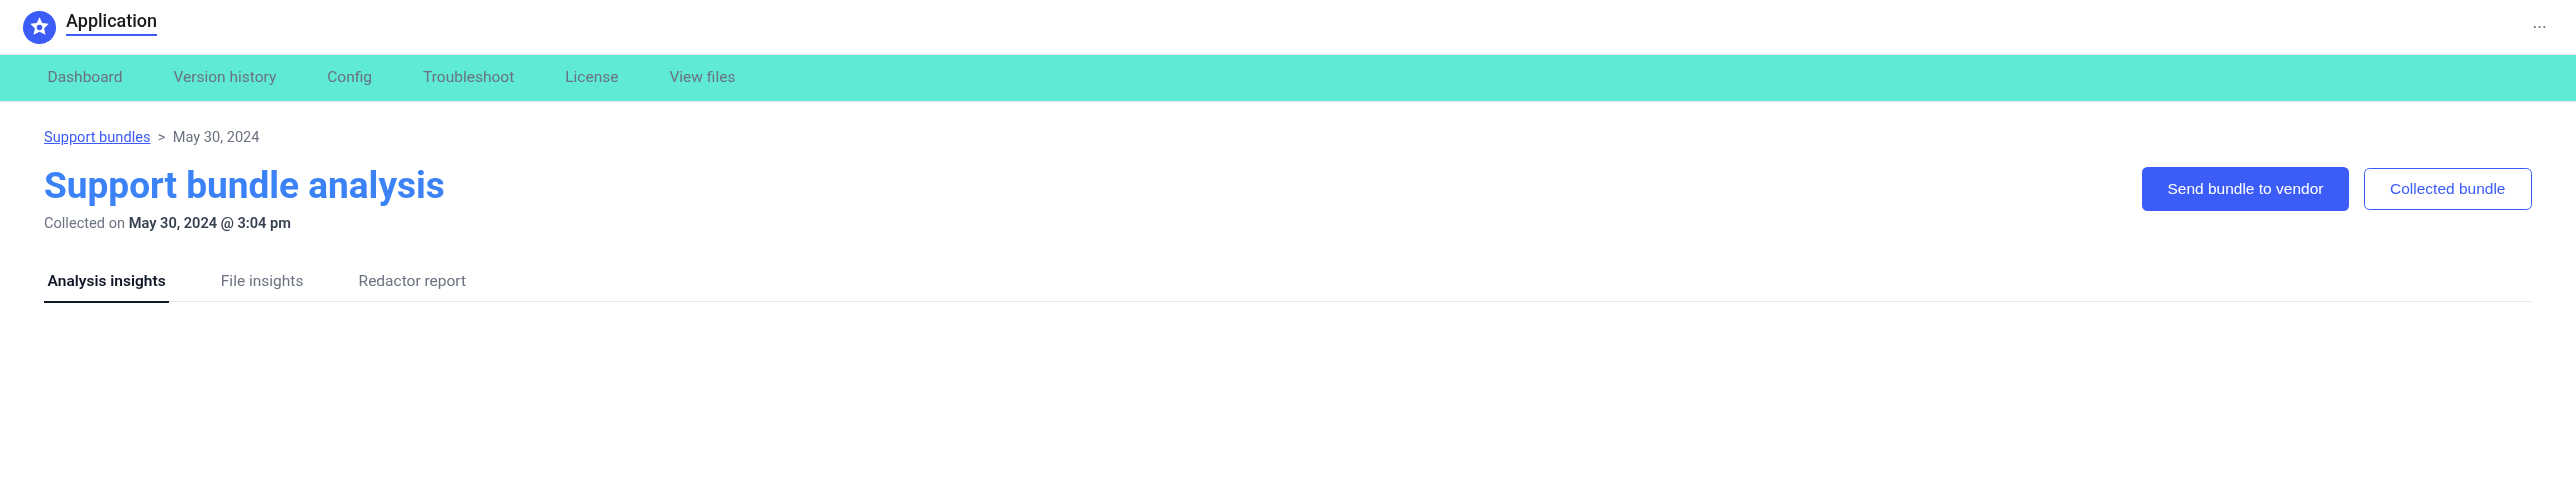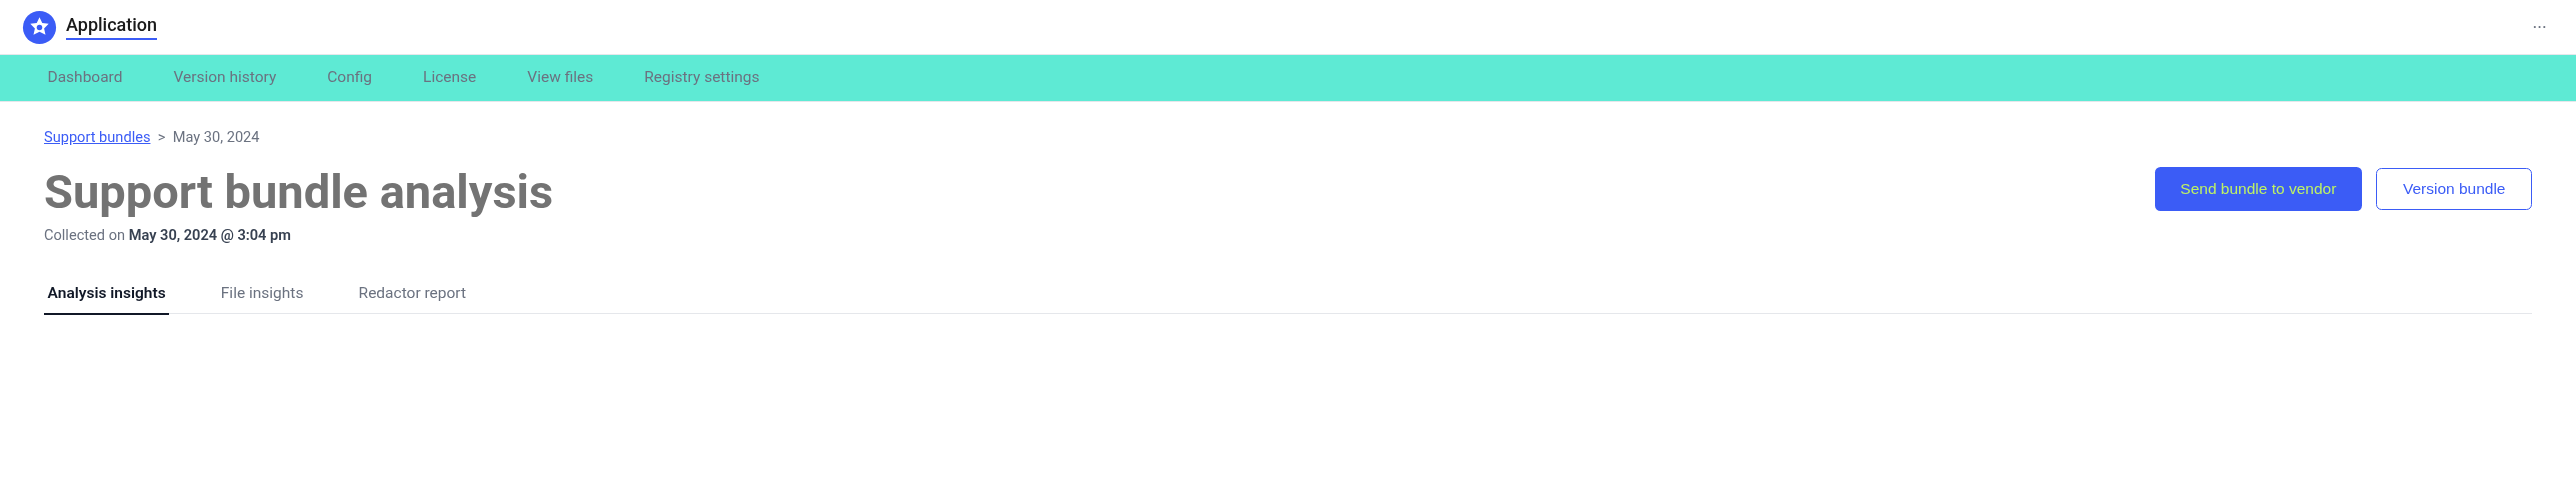--- a/index.html
+++ b/index.html
@@ -21,21 +21,21 @@
       display: flex;
       align-items: center;
       height: 55px;
       border-bottom: 0.9px solid #e5e7eb;
       padding: 0 22px;
       background: #ffffff;
     }
 
     .app-logo {
       display: flex;
-      align-items: center;
+      align-items: flex-start;
       gap: 9px;
       margin-right: 36px;
     }
 
     .logo-icon {
       width: 35px;
       height: 35px;
     }
 
     .app-title {
@@ -110,23 +110,23 @@
 
     
     .page-header {
       display: flex;
       align-items: flex-start;
       justify-content: space-between;
       margin-bottom: 29px;
     }
 
     .page-header-left h1 {
-      font-size: 47px;
+      font-size: 37px;
       font-weight: 700;
-      color: #737373;
+      color: #3b82f6;
       margin-bottom: 7.3px;
     }
 
     .page-header-left .collected-on {
       font-size: 14.6px;
       color: #6b7280;
     }
 
     .page-header-left .collected-on strong {
       font-weight: 600;
@@ -135,21 +135,21 @@
 
     .page-header-right {
       display: flex;
       align-items: center;
       gap: 14.6px;
       padding-top: 3.6px;
     }
 
     .btn-primary {
       background: #3b5cf6;
-      color: #bef264;
+      color: #ffffff;
       border: none;
       border-radius: 5.5px;
       padding: 12.8px 25.5px;
       font-size: 15.5px;
       font-weight: 500;
       cursor: pointer;
       white-space: nowrap;
     }
 
     .btn-secondary {
@@ -201,43 +201,43 @@
     <span class="app-title">Application</span>
   </div>
   <div class="top-nav-spacer"></div>
   <span class="more-icon">···</span>
 </div>
 
 <div class="secondary-nav">
   <div class="nav-item">Dashboard</div>
   <div class="nav-item">Version history</div>
   <div class="nav-item">Config</div>
+  <div class="nav-item">Troubleshoot</div>
   <div class="nav-item">License</div>
   <div class="nav-item">View files</div>
-  <div class="nav-item">Registry settings</div>
 </div>
 
 <div class="main-content">
 
   <div class="breadcrumb">
     <a class="breadcrumb-link">Support bundles</a>
     <span class="breadcrumb-separator">&gt;</span>
     <span class="breadcrumb-current">May 30, 2024</span>
   </div>
 
   <div class="page-header">
     <div class="page-header-left">
       <h1>Support bundle analysis</h1>
       <p class="collected-on">
         <span>Collected on </span><strong>May 30, 2024 @ 3:04 pm</strong>
       </p>
     </div>
     <div class="page-header-right">
       <button class="btn-primary">Send bundle to vendor</button>
-      <button class="btn-secondary">Version bundle</button>
+      <button class="btn-secondary">Collected bundle</button>
     </div>
   </div>
 
   <div class="bottom-tabs">
     <div class="tab-item active">Analysis insights</div>
     <div class="tab-item">File insights</div>
     <div class="tab-item">Redactor report</div>
   </div>
 
 </div>

